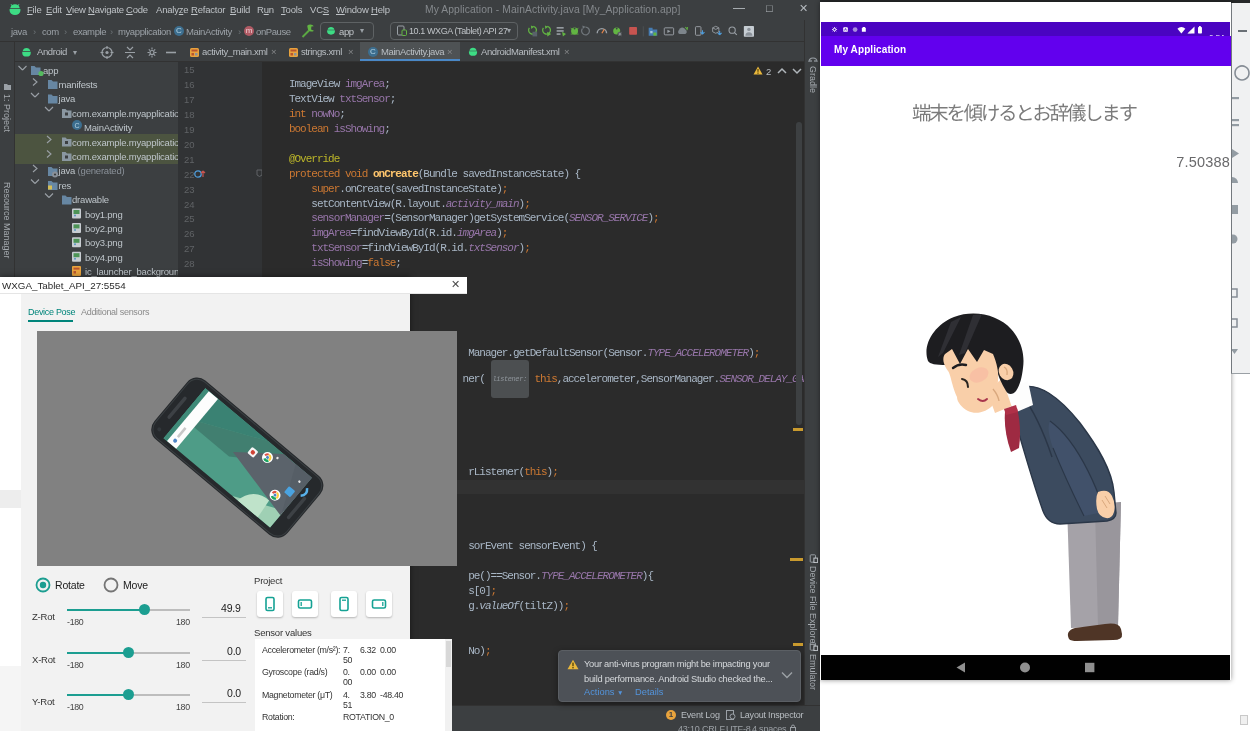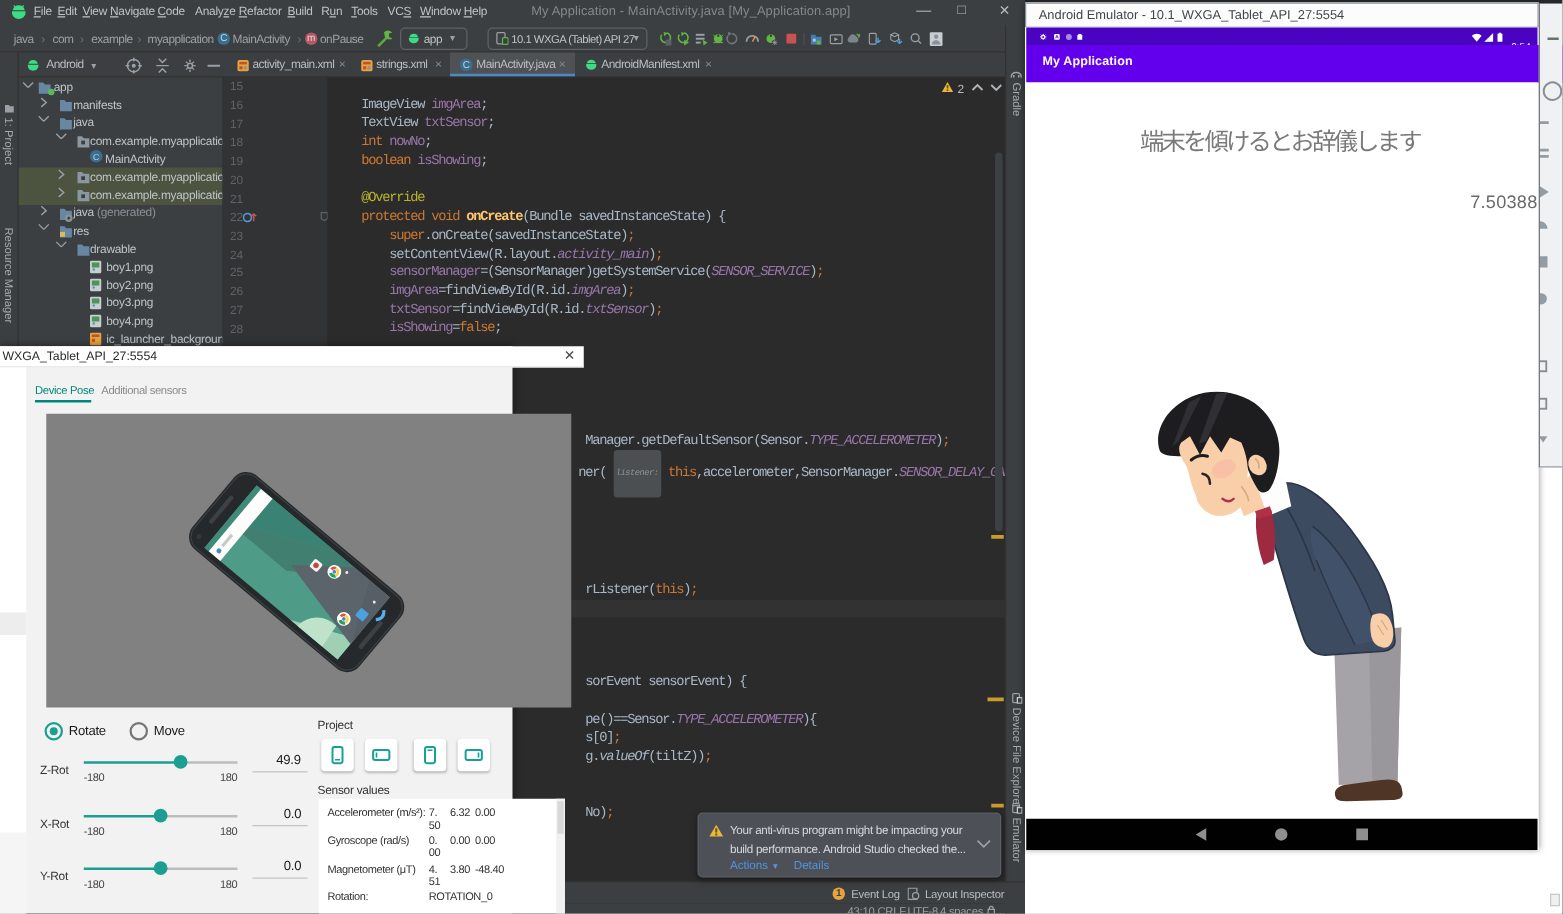--- a/index.html
+++ b/index.html
@@ -415,23 +415,20 @@
     <span class="a" style="left:25px;top:6px;font-size:9.3px;color:#d6d9dc;letter-spacing:-0.25px;line-height:15px">Your anti-virus program might be impacting your<br>build performance. Android Studio checked the...</span>
     <span class="a" style="left:25px;top:36px;font-size:9.3px;color:#5394dc">Actions <span style="font-size:6.5px">▼</span></span>
     <span class="a" style="left:76px;top:36px;font-size:9.3px;color:#5394dc">Details</span>
     <svg class="a" style="left:222px;top:20px" width="12" height="8" viewBox="0 0 12 8">
           <path d="M1 1.5 l5 5 5 -5" fill="none" stroke="#9ca1a6" stroke-width="1.4"></path>
         </svg>
   </div>
 </div>
 <div class="a" style="left:820px;top:0;width:430px;height:3px;background:#26282a"></div>
 <div id="emu" class="a">
-  <div id="emutitle" class="a">
-    <span class="a" style="left:10px;top:4px;font-size:10.3px;color:#43464a">Android Emulator - 10.1_WXGA_Tablet_API_27:5554</span>
-  </div>
   <div id="emustatus" class="a">
     <svg class="a" style="left:11px;top:4.5px" width="62" height="5.1" viewBox="0 0 110 9">
       <circle cx="4.5" cy="4.5" r="2.2" fill="none" stroke="#fff" stroke-width="1.6"></circle>
           <g stroke="#fff" stroke-width="1.4">
             <line x1="4.5" y1="0" x2="4.5" y2="1.8"></line>
             <line x1="4.5" y1="7.2" x2="4.5" y2="9"></line>
             <line x1="0" y1="4.5" x2="1.8" y2="4.5"></line>
             <line x1="7.2" y1="4.5" x2="9" y2="4.5"></line>
             <line x1="1.3" y1="1.3" x2="2.6" y2="2.6"></line>
             <line x1="6.4" y1="6.4" x2="7.7" y2="7.7"></line>

